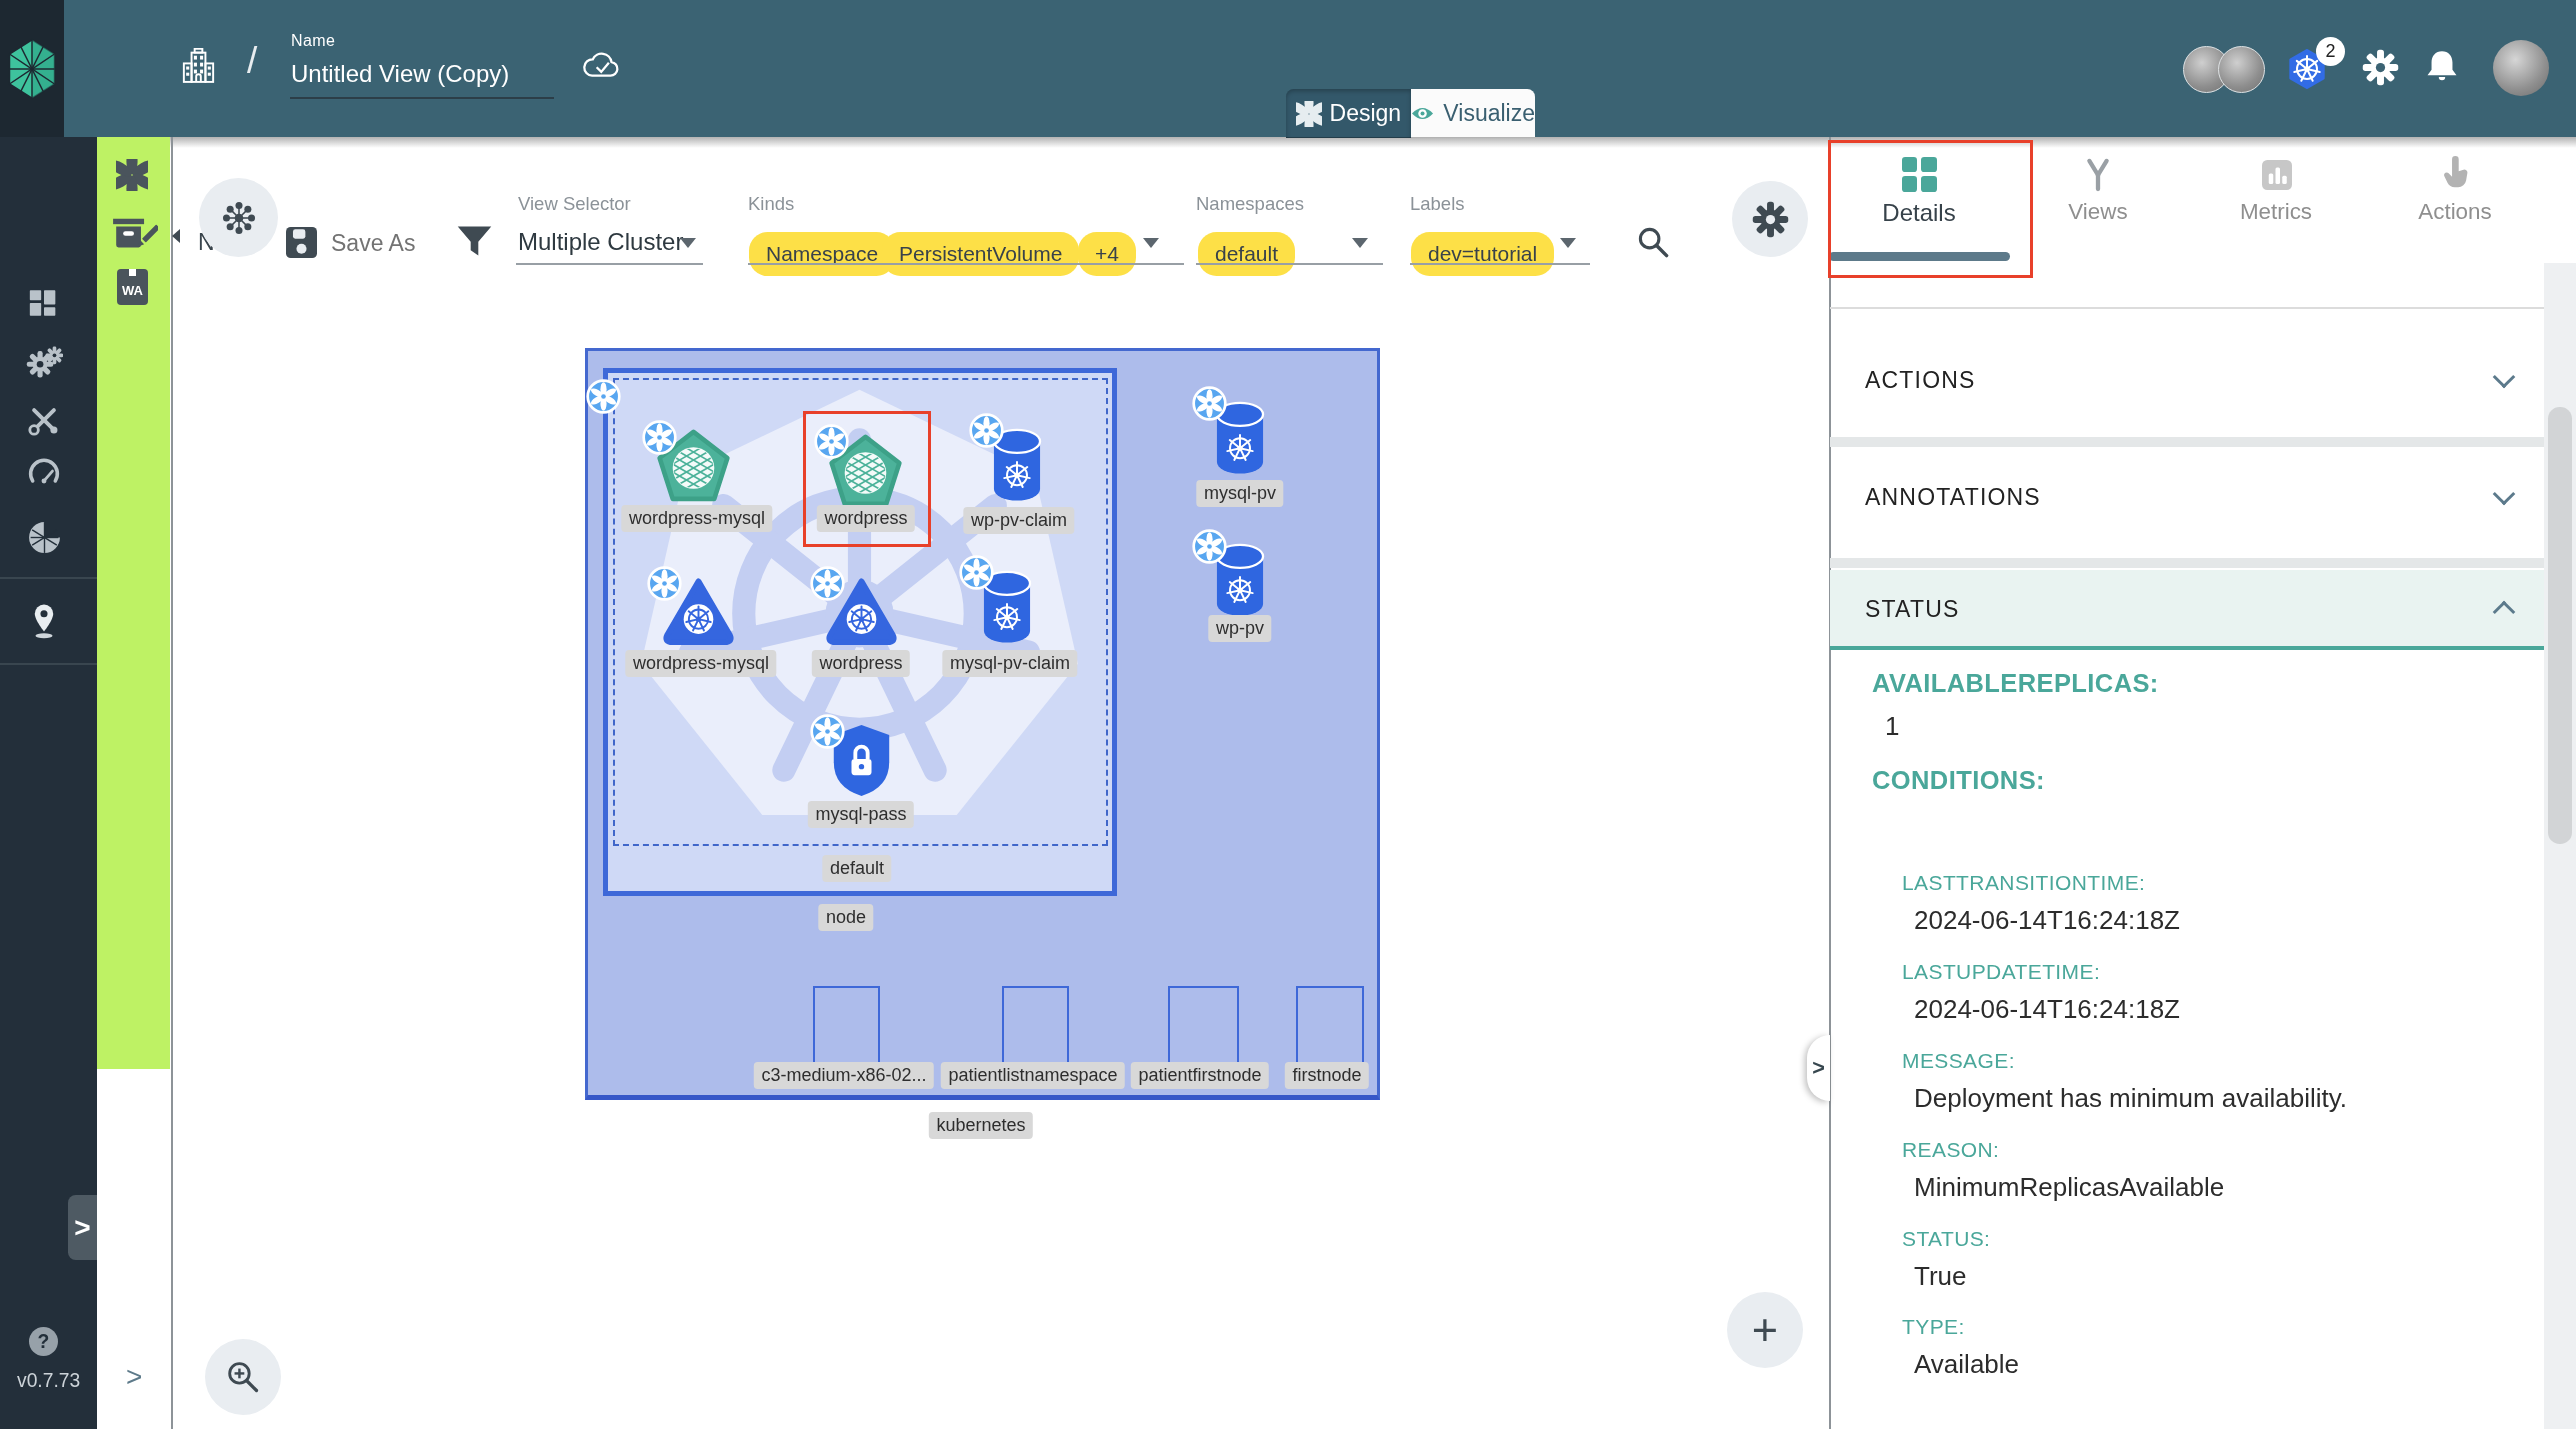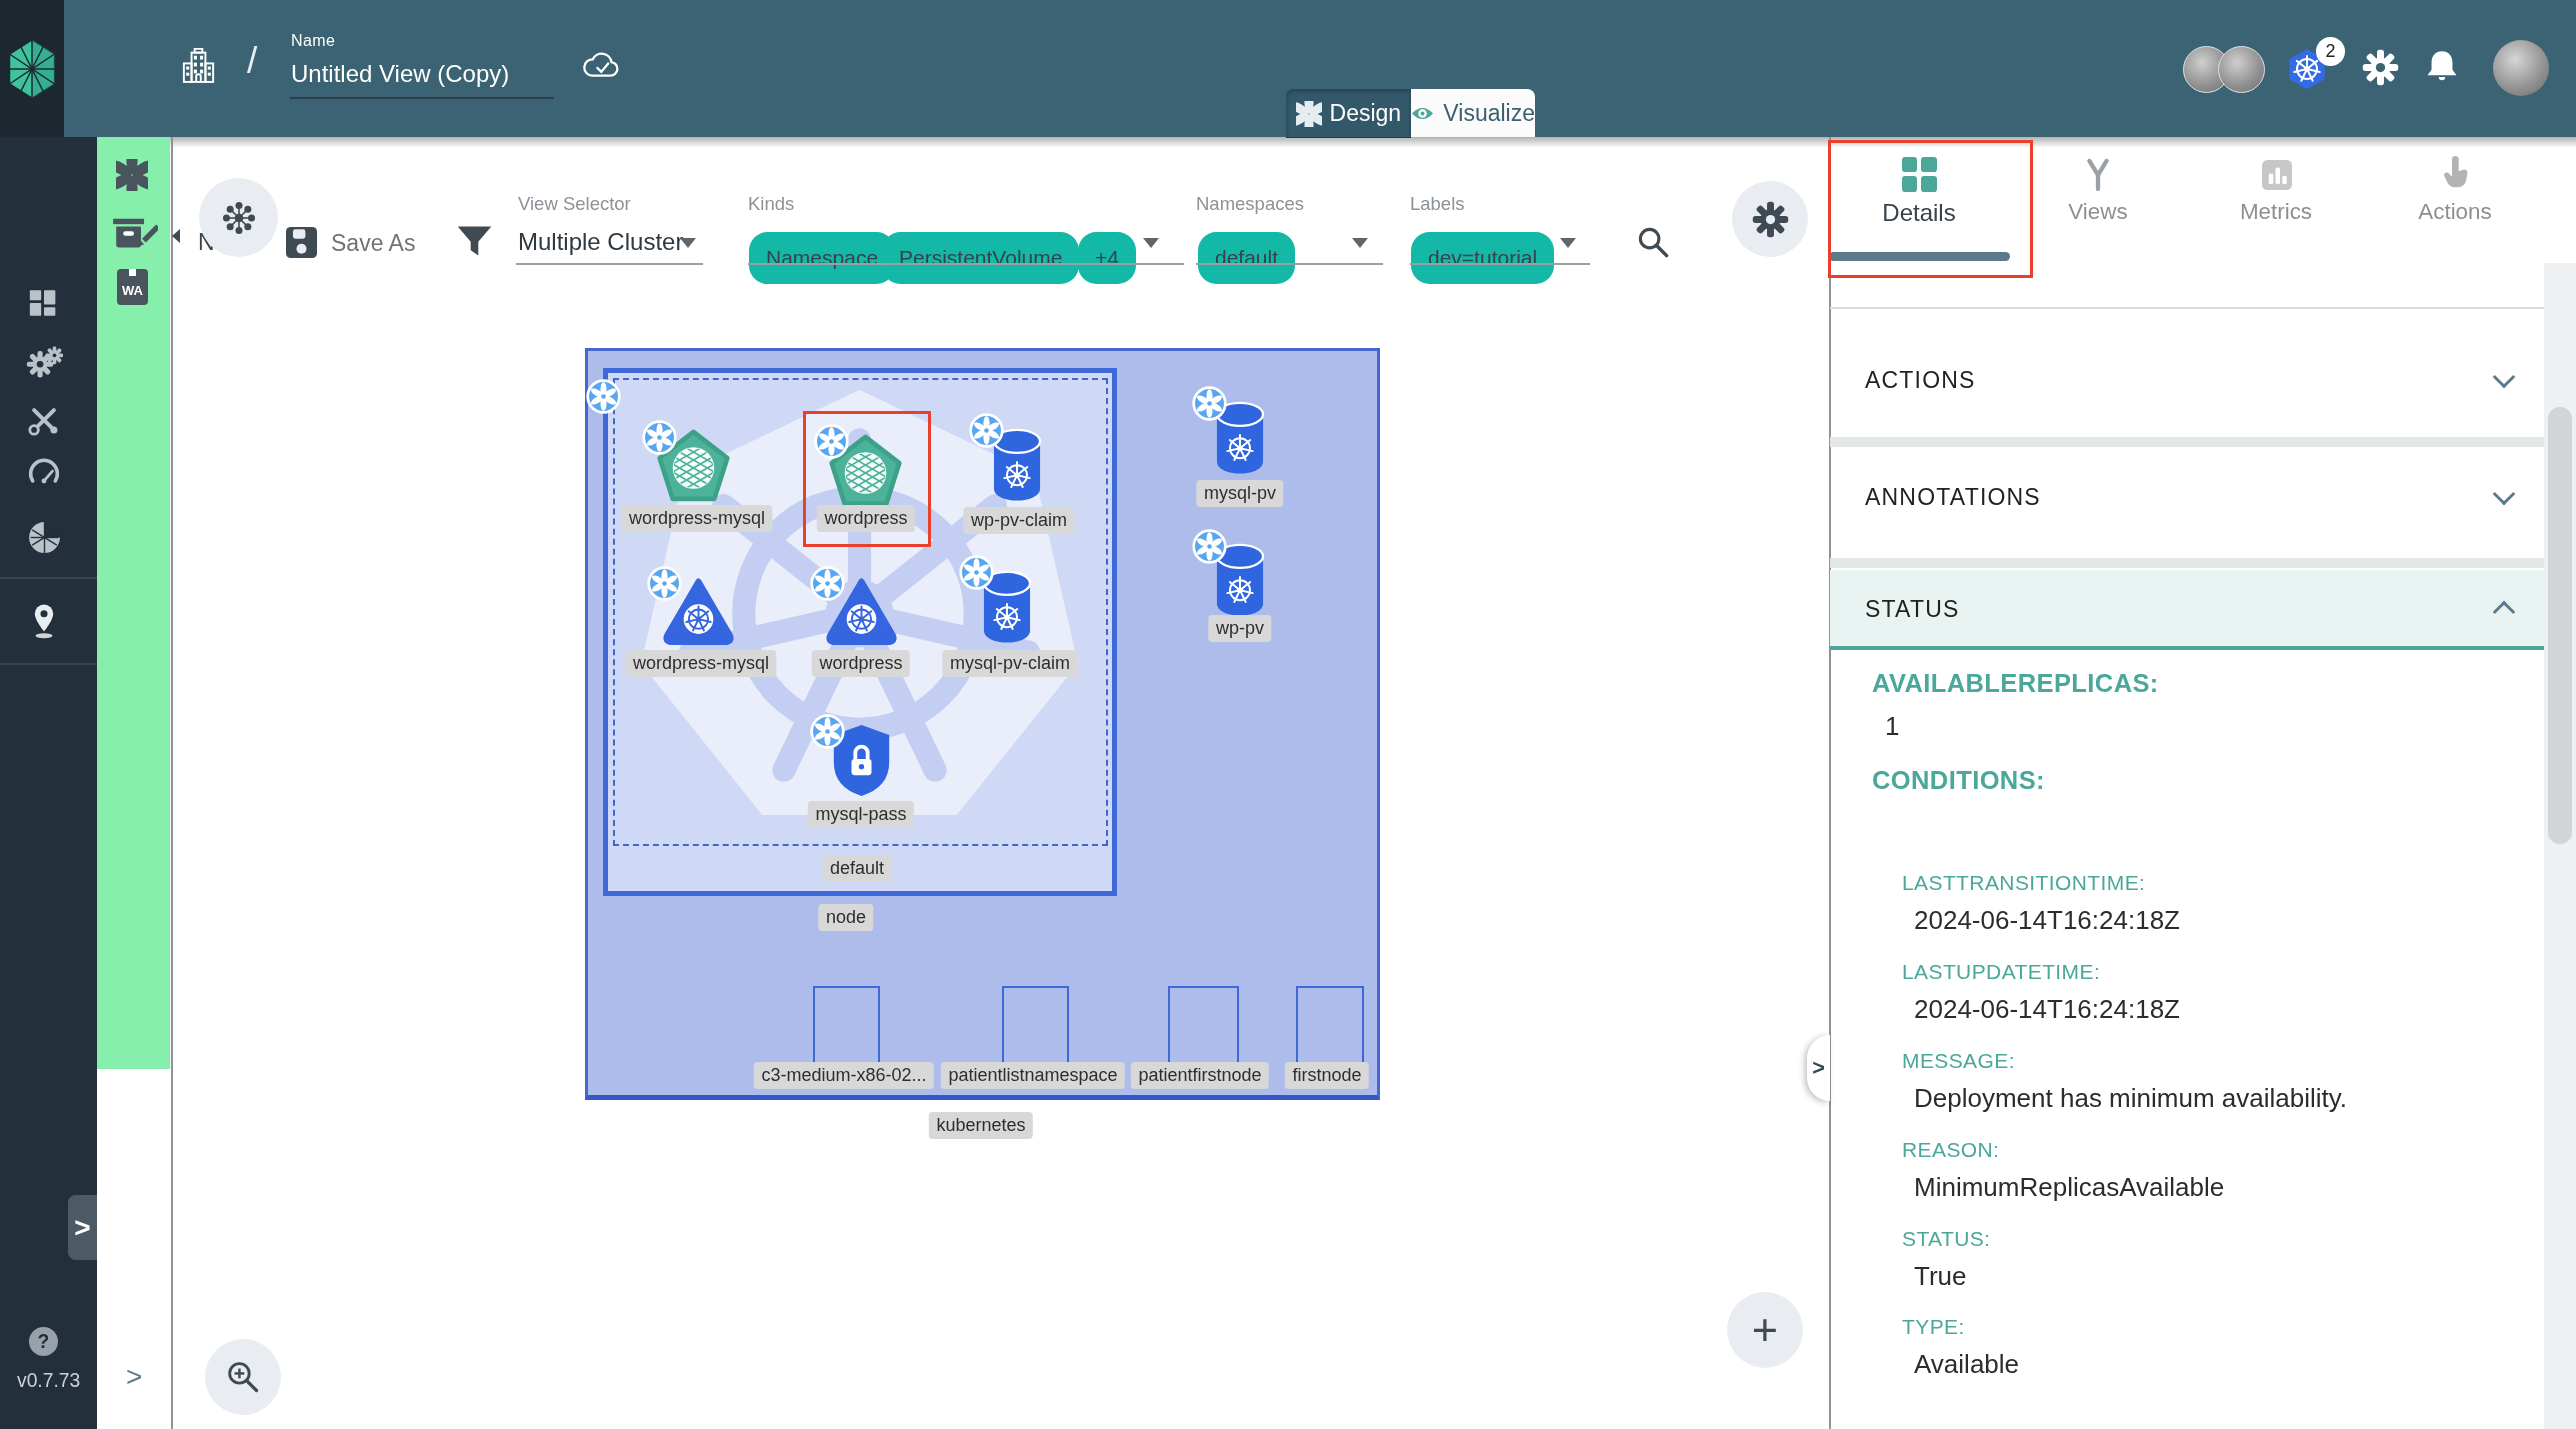--- a/index.html
+++ b/index.html
@@ -1,19 +1,19 @@
 <!DOCTYPE html>
 <html style="font-size:12.4px"><head>
 <meta charset="utf-8">
 <style>
   html,body{margin:0;padding:0;background:#fff}
   #app{position:relative;width:2576px;height:1430px;background:#fff;font-family:"Liberation Sans",sans-serif;overflow:hidden}
   .abs{position:absolute}
   .circbtn{border-radius:50%;background:#e9edf1;display:flex;align-items:center;justify-content:center;cursor:pointer}
-  .chip{background:#14b8a6;border-radius:18.5px;height:52px;display:inline-flex;align-items:center;padding:0 17px;font-size:21px;color:#39424a;white-space:nowrap}
+  .chip{background:#fde047;border-radius:18.5px;height:44px;display:inline-flex;align-items:center;padding:0 17px;font-size:21px;color:#39424a;white-space:nowrap}
   .flbl{font-size:18.5px;color:#8b9298}
   .fval{font-size:24px;color:#2e3940}
   .uline{background:#989fa5;height:1.5px}
   .caret{width:0;height:0;border-left:8.5px solid transparent;border-right:8.5px solid transparent;border-top:10px solid #5c666e}
   .nlab{transform:translateX(-50%);background:#d8d8d8;border-radius:3.9px;padding:3.1px 7.7px;font-size:18px;color:#2e2e2e;white-space:nowrap}
   .chev{width:13px;height:13px;border-right:3.1px solid #5c7a8c;border-bottom:3.1px solid #5c7a8c}
   .cd{transform:rotate(45deg)}
   .cu{transform:rotate(-135deg)}
   .k1{font-size:25.5px;font-weight:bold;color:#4aa79a;letter-spacing:0.4px;white-space:nowrap}
   .k2{font-size:21px;font-weight:normal;color:#4aa79a;letter-spacing:0.4px;white-space:nowrap}
@@ -246,21 +246,21 @@
     <path d="M24 2 a13 13 0 0 1 13 13 c0 9 -13 25 -13 25 s-13 -16 -13 -25 a13 13 0 0 1 13 -13 z" fill="#e8edf0"></path>
     <circle cx="24" cy="15" r="5" fill="#232f3a"></circle>
     <ellipse cx="24" cy="46" rx="12" ry="3.5" fill="#cfd6db"></ellipse>
   </svg>
   <div class="abs" style="left:0;top:526px;width:97px;height:1.5px;background:#39464f"></div>
   <div class="abs" style="left:68px;top:1058px;width:29px;height:65px;background:#4e5a63;border-radius:7.7px 0 0 7.7px;display:flex;align-items:center;justify-content:center;color:#fff;font-size:28px;font-weight:bold">&gt;</div>
   <div class="abs" style="left:29px;top:1190px;width:29px;height:29px;border-radius:50%;background:#97a1a9;display:flex;align-items:center;justify-content:center;font-size:19.3px;font-weight:bold;color:#232f3a">?</div>
   <div class="abs" style="left:17px;top:1233px;font-size:19.3px;color:#ccd3d8">v0.7.73</div>
 </div>
 
-<div class="abs" style="left:97px;top:137px;width:73px;height:932px;background:#86efac">
+<div class="abs" style="left:97px;top:137px;width:73px;height:932px;background:#bef264">
   <svg class="abs" style="left:19.3px;top:22.4px" width="32" height="32" viewBox="-12 -12 24 24">
         <use href="#petals" fill="#4a545c"></use>
       </svg>
   <svg class="abs" style="left:13px;top:77px" width="48" height="42" viewBox="0 0 62 54">
     <g fill="#4a545c">
       <path d="M4 6 h40 v7 H4 z"></path>
       <path d="M8 16 h32 v24 a3 3 0 0 1 -3 3 H11 a3 3 0 0 1 -3 -3 z"></path>
     </g>
     <rect x="17" y="22" width="14" height="6" rx="3" fill="#fff"></rect>
     <g transform="rotate(45 48 30)" fill="#4a545c">

